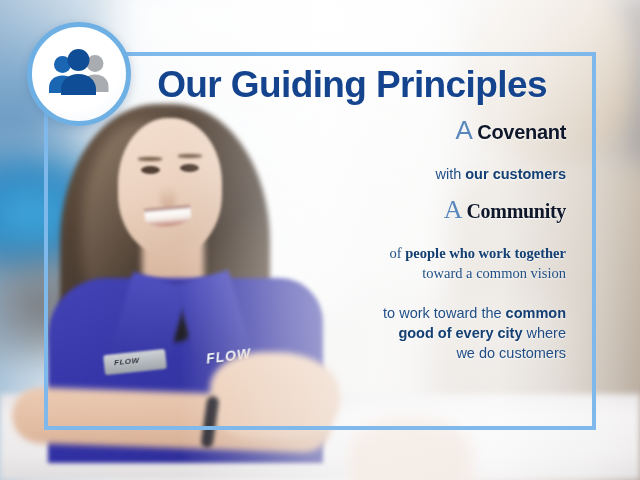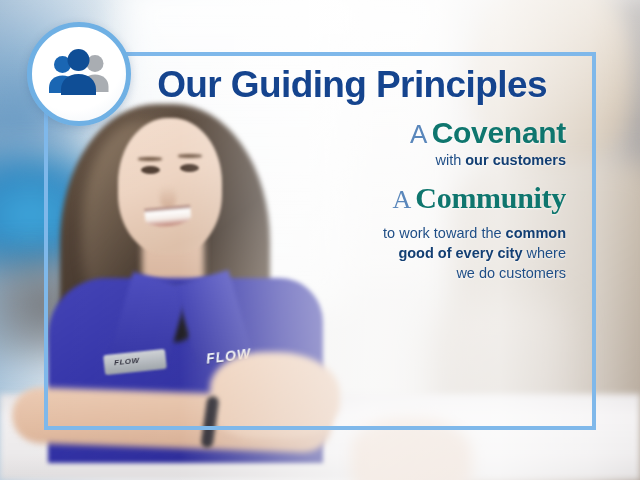--- a/index.html
+++ b/index.html
@@ -369,30 +369,30 @@
     white-space: nowrap;
     text-shadow: 0 1px 2px rgba(255,255,255,.75);
   }
   .p-article {
     font-size: 26px;
     font-weight: normal;
     color: #5a87bb;
     letter-spacing: 0;
   }
   .p-word {
-    font-size: 30px;
+    font-size: 20px;
     font-weight: bold;
-    color: #0f766e;
+    color: #0f172a;
     letter-spacing: -0.3px;
   }
   .p-sub {
     font-size: 14.5px;
     color: #1f4e86;
     line-height: 1.38;
-    margin-top: 2px;
+    margin-top: 20px;
     text-shadow: 0 1px 2px rgba(255,255,255,.8);
   }
   .p-sub b { font-weight: bold; color: #133f73; }
 
   .sub-line { display: block; }
 </style>
 </head>
 <body>
 
 <div id="stage">
@@ -453,20 +453,24 @@
       <div class="p-sub">
         <span class="sub-line"><span>with </span><b>our customers</b></span>
       </div>
     </div>
 
     <div class="principle p-community">
       <div class="p-title">
         <span class="p-article">A</span>
         <span class="p-word">Community</span>
       </div>
+      <div class="p-sub">
+        <span class="sub-line"><span>of </span><b>people who work together</b></span>
+        <span class="sub-line">toward a common vision</span>
+      </div>
     </div>
 
     <div class="principle p-commitment">
       <div class="p-sub">
         <span class="sub-line"><span>to work toward the </span><b>common</b></span>
         <span class="sub-line"><b>good of every city</b><span> where</span></span>
         <span class="sub-line">we do customers</span>
       </div>
     </div>
   </div>

